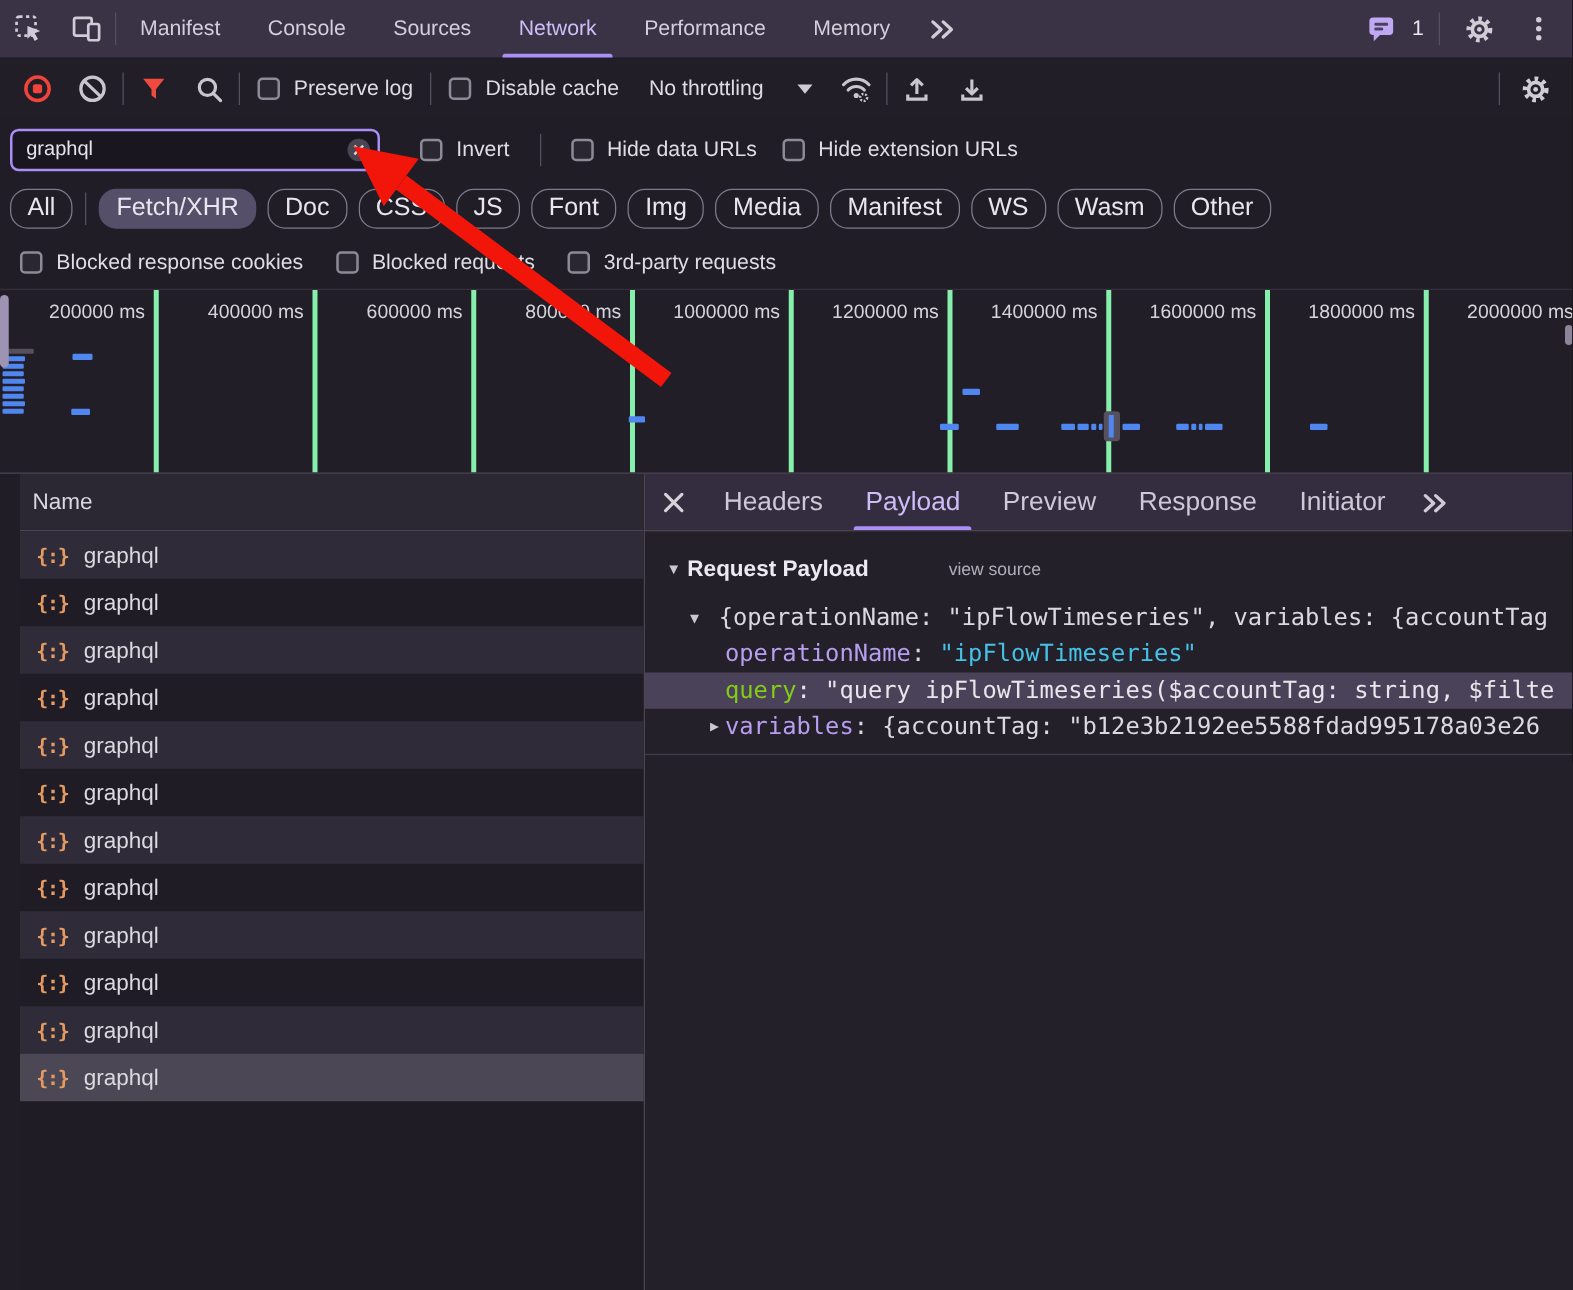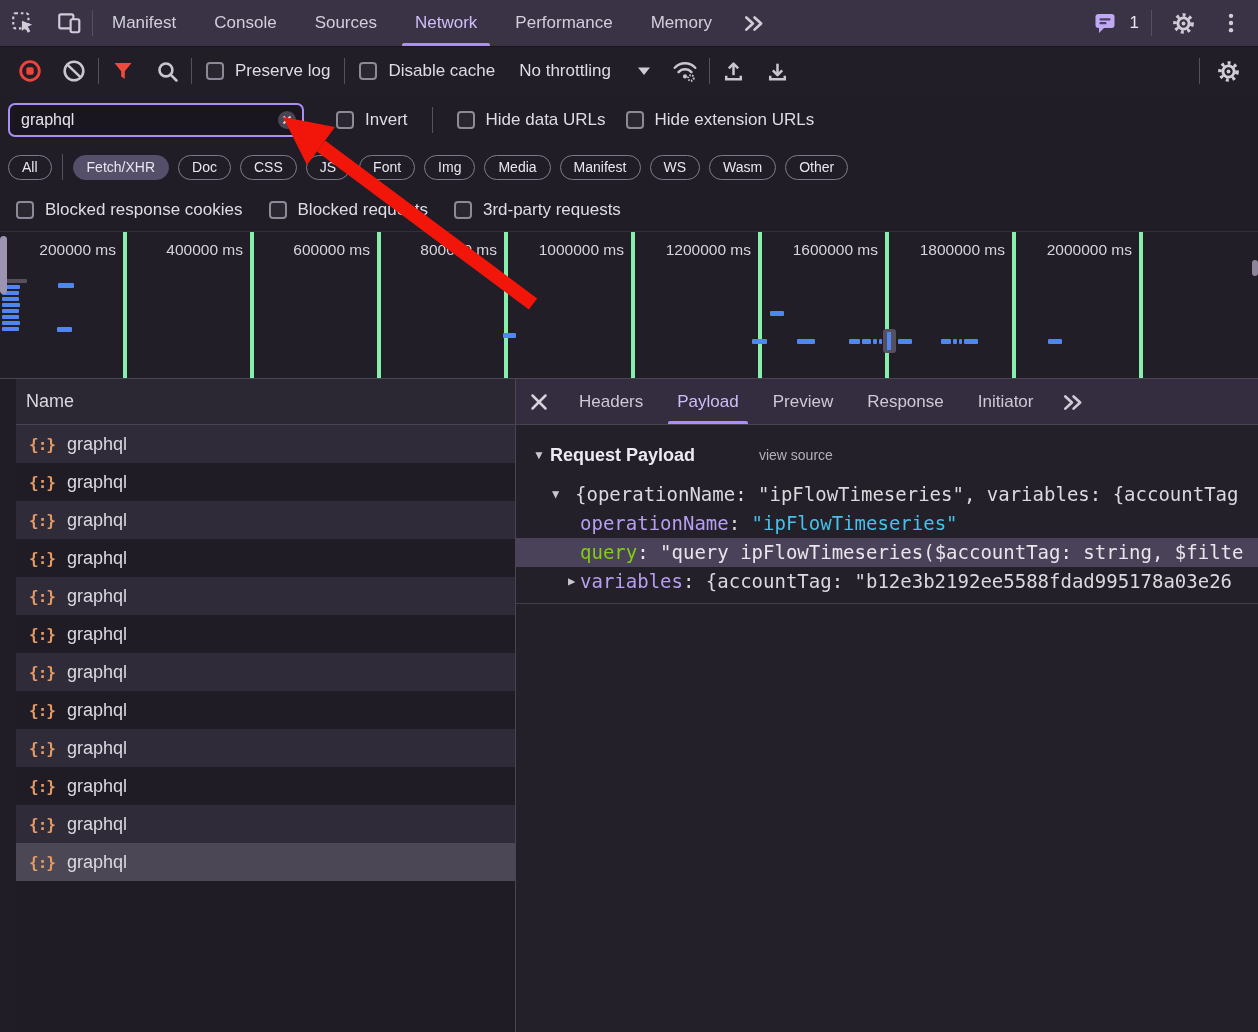--- a/index.html
+++ b/index.html
@@ -28,21 +28,21 @@
 
   
   .filterbar { height:50px; display:flex; align-items:center; padding:0 8px; background:#211d27; }
   .filter-box { position:relative; width:296px; height:34px; margin-right:22px; }
   .filter-input { width:100%; height:100%; background:#1a1620; border:2px solid #a98ef5; border-radius:7px;
                   color:#e6e4eb; font-size:16px; padding:0 34px 0 11px; outline:none; font-family:"Liberation Sans",sans-serif;}
   .clear-btn { position:absolute; right:7px; top:7px; width:20px; height:20px; cursor:pointer; }
 
   
   .chipbar { height:44px; display:flex; align-items:center; padding:0 8px; gap:9px; background:#211d27; }
-  .chip { font-size:14px; color:#e8e6ee; border:1.5px solid #7f7a8b; border-radius:14px; padding:3px 13px 4px; cursor:pointer; white-space:nowrap; }
+  .chip { font-size:20px; color:#e8e6ee; border:1.5px solid #7f7a8b; border-radius:14px; padding:3px 13px 4px; cursor:pointer; white-space:nowrap; }
   .chip.selected { background:#564f6a; border-color:#564f6a; }
 
   
   .blockbar { height:42px; display:flex; align-items:center; padding:0 6px; background:#211d27; }
   .blockbar .cb-group { margin-right:16px; }
 
   
   .timeline { position:relative; height:148px; background:#221e28; border-top:1px solid #342f3c;
               border-bottom:1px solid #4a4551; display:flex; overflow:hidden; }
   .tl-col { flex:0 0 127px; border-right:4px solid #86efac; font-size:15.5px; color:#d6d4db;
@@ -59,21 +59,21 @@
   .name-header { height:46px; background:#2b2733; border-bottom:1px solid #49444f; display:flex; align-items:center;
                  padding-left:10px; font-size:18px; color:#dad8df; }
   .req-row { height:38px; display:flex; align-items:center; padding-left:13px; font-size:18px; color:#dcdae1; cursor:pointer; }
   .req-row:nth-child(odd) { background:#2f2b39; }
   .req-row.selected { background:#4c4755; }
   .json-icon { font-family:"DejaVu Sans Mono", monospace; font-weight:bold; font-size:16px; color:#e59a62; margin-right:12px; letter-spacing:-1px; }
 
   .right-panel { flex:1; display:flex; flex-direction:column; background:#242029; overflow:hidden; }
   .detail-tabs { height:46px; background:#342d3f; border-bottom:1px solid #49444f; display:flex; align-items:stretch; }
   .detail-tabs .icon-btn { width:46px; display:flex; align-items:center; justify-content:center; cursor:pointer; }
-  .dtab { display:flex; align-items:center; padding:0 17px; font-size:17px; color:#cdc9d6; position:relative; cursor:pointer; }
+  .dtab { display:flex; align-items:center; padding:0 17px; font-size:21px; color:#cdc9d6; position:relative; cursor:pointer; }
   .dtab.selected { color:#cfbdf7; }
   .dtab.selected::after { content:""; position:absolute; left:8px; right:8px; bottom:0; height:3px; background:#ab8ef8; border-radius:2px 2px 0 0; }
 
   .payload { padding-top:15px; }
   .payload-header { display:flex; align-items:center; padding-left:17px; height:30px; }
   .tri { font-size:12px; color:#cac7d1; margin-right:5px; }
   .payload-title { font-size:18px; font-weight:bold; color:#eceaf0; }
   .view-source { font-size:14px; color:#b3afba; margin-left:64px; cursor:pointer; }
   .mono { font-family:"DejaVu Sans Mono", monospace; font-size:19px; }
   .p-line { position:relative; height:30px; line-height:30px; white-space:nowrap; overflow:hidden; color:#dbd9df; }
@@ -285,20 +285,21 @@
     </span>
   </div>
 
   <div class="timeline">
     <span class="tl-col">200000 ms</span>
     <span class="tl-col">400000 ms</span>
     <span class="tl-col">600000 ms</span>
     <span class="tl-col">800000 ms</span>
     <span class="tl-col">1000000 ms</span>
     <span class="tl-col">1200000 ms</span>
+    <span class="tl-col">1400000 ms</span>
     <span class="tl-col">1600000 ms</span>
     <span class="tl-col">1800000 ms</span>
     <span class="tl-col">2000000 ms</span>
     <div style="position:absolute;inset:0;">
         <div class="tl-bar" style="left: 2px; top: 47px; width: 25px; height: 4px; background: rgb(85, 80, 92);"></div>
         <div class="tl-bar" style="left: 2px; top: 53px; width: 18px; height: 4px;"></div>
         <div class="tl-bar" style="left: 2px; top: 59px; width: 17px; height: 4px;"></div>
         <div class="tl-bar" style="left: 2px; top: 65px; width: 17px; height: 4px;"></div>
         <div class="tl-bar" style="left: 2px; top: 71px; width: 18px; height: 4px;"></div>
         <div class="tl-bar" style="left: 2px; top: 77px; width: 17px; height: 4px;"></div>

